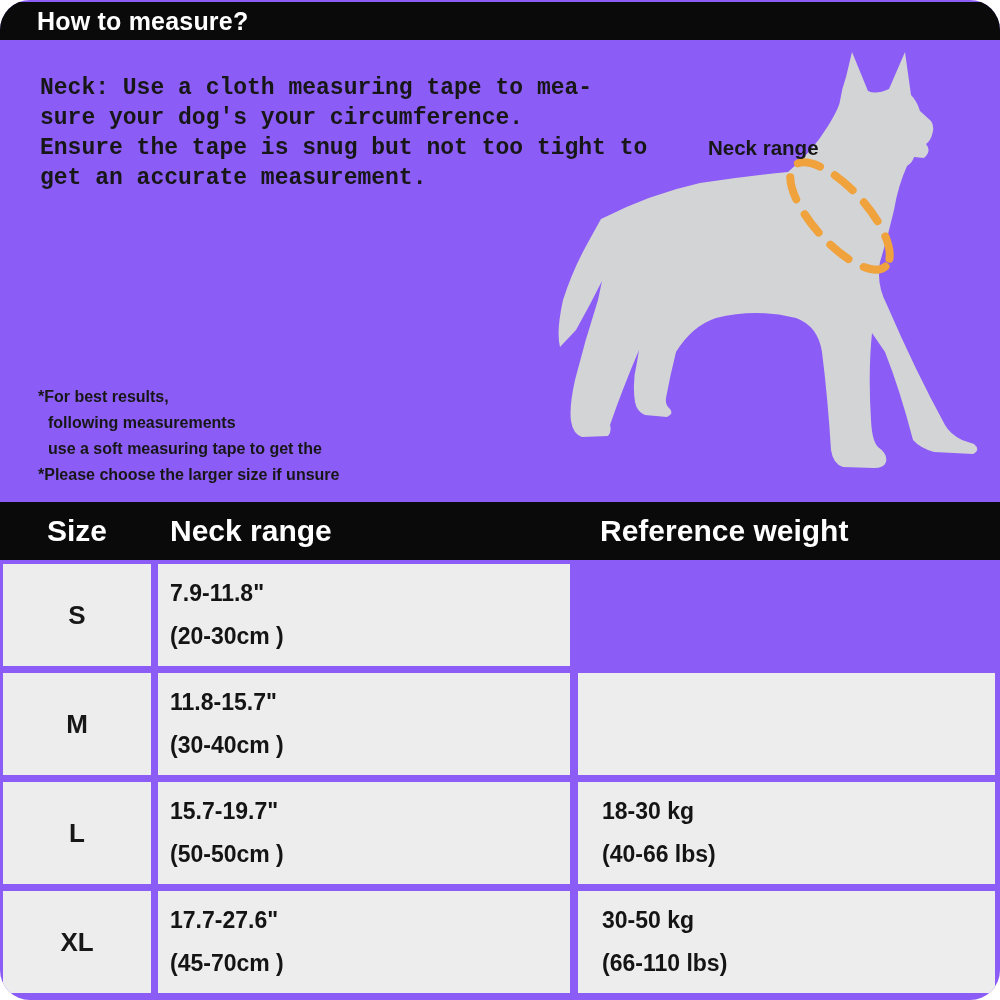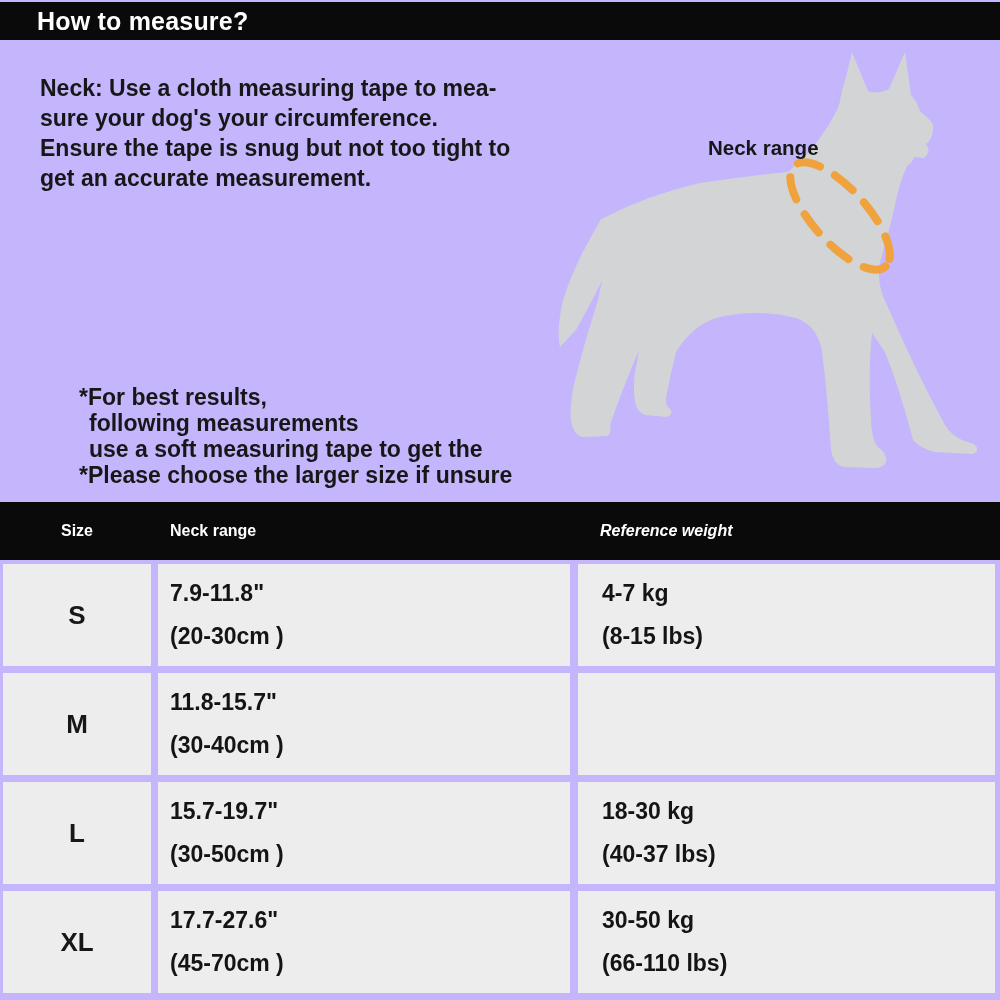--- a/index.html
+++ b/index.html
@@ -1,23 +1,24 @@
 <!DOCTYPE html>
 <html><head>
 <meta charset="utf-8">
 <style>
   html, body { margin: 0; padding: 0; background: #ffffff; }
   .canvas {
     position: relative;
     width: 1000px;
     height: 1000px;
-    background: #c4b5fd;
+    background: #8b5cf6;
     overflow: hidden;
     font-family: "Liberation Sans", sans-serif;
     color: #171717;
+    border-radius: 30px;
   }
 
   
   .topbar {
     position: absolute;
     left: 0; top: 2px;
     width: 1000px; height: 38px;
     background: #0a0a0a;
     display: flex;
     align-items: center;
@@ -32,32 +33,31 @@
 
   
   .intro {
     position: absolute;
     left: 40px; top: 73px;
     font-size: 23px;
     font-weight: 700;
     line-height: 30px;
     color: #171717;
   }
-  .intro .para { margin: 0; }
+  .intro .para { margin: 0; font-family: Liberation Mono, monospace; }
   .intro .para + .para { }
 
   
   .footnotes {
     position: absolute;
     left: 38px; top: 384px;
-    font-size: 23px;
+    font-size: 16px;
     font-weight: 700;
     line-height: 26px;
     color: #171717;
-    margin-left: 41px;
   }
   .footnotes .indent { padding-left: 10px; }
 
   
   .diagram-svg {
     position: absolute;
     left: 540px; top: 40px;
     width: 460px; height: 440px;
   }
   .dog { fill: #d3d4d6; }
@@ -80,27 +80,27 @@
   .size-table {
     position: absolute;
     left: 0; top: 502px;
     width: 1000px;
   }
   .thead {
     position: relative;
     height: 58px;
     background: #0a0a0a;
     color: #ffffff;
-    font-size: 16px;
+    font-size: 30px;
     font-weight: 700;
   }
   .thead .h { position: absolute; top: 0; line-height: 58px; }
   .thead .h-size { left: 3px; width: 148px; text-align: center; }
   .thead .h-neck { left: 170px; }
-  .thead .h-ref  { left: 600px; font-style: italic; }
+  .thead .h-ref  { left: 600px; }
 
   .trow {
     position: relative;
     height: 102px;
     margin-top: 7px;
   }
   .trow.first { margin-top: 4px; }
   .trow .cell {
     position: absolute;
     top: 0; height: 100%;
@@ -194,26 +194,20 @@
     <div class="trow first">
       <div class="cell c1">
         <span class="size-letter">S</span>
       </div>
       <div class="cell c2">
         <div class="cell-lines">
           <span>7.9-11.8"</span>
           <span>(20-30cm )</span>
         </div>
       </div>
-      <div class="cell c3">
-        <div class="cell-lines">
-          <span>4-7 kg</span>
-          <span>(8-15 lbs)</span>
-        </div>
-      </div>
     </div>
 
     <div class="trow">
       <div class="cell c1">
         <span class="size-letter">M</span>
       </div>
       <div class="cell c2">
         <div class="cell-lines">
           <span>11.8-15.7"</span>
           <span>(30-40cm )</span>
@@ -225,27 +219,27 @@
       </div>
     </div>
 
     <div class="trow">
       <div class="cell c1">
         <span class="size-letter">L</span>
       </div>
       <div class="cell c2">
         <div class="cell-lines">
           <span>15.7-19.7"</span>
-          <span>(30-50cm )</span>
+          <span>(50-50cm )</span>
         </div>
       </div>
       <div class="cell c3">
         <div class="cell-lines">
           <span>18-30 kg</span>
-          <span>(40-37 lbs)</span>
+          <span>(40-66 lbs)</span>
         </div>
       </div>
     </div>
 
     <div class="trow">
       <div class="cell c1">
         <span class="size-letter">XL</span>
       </div>
       <div class="cell c2">
         <div class="cell-lines">

